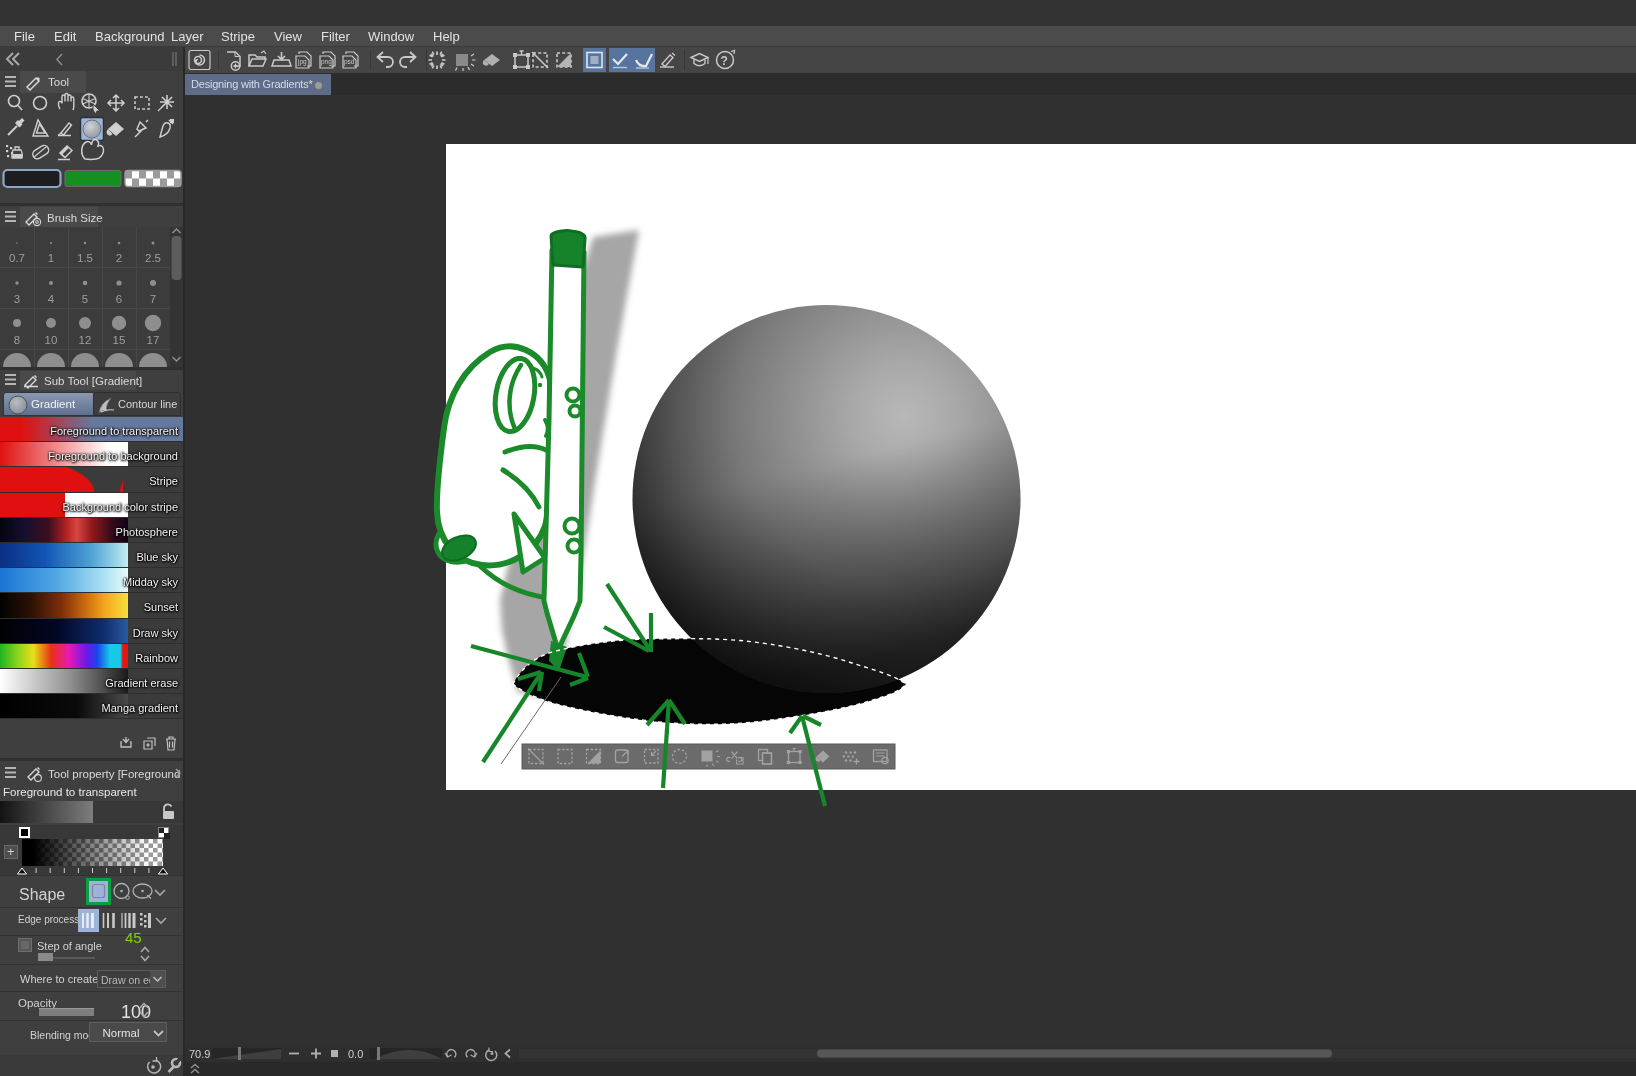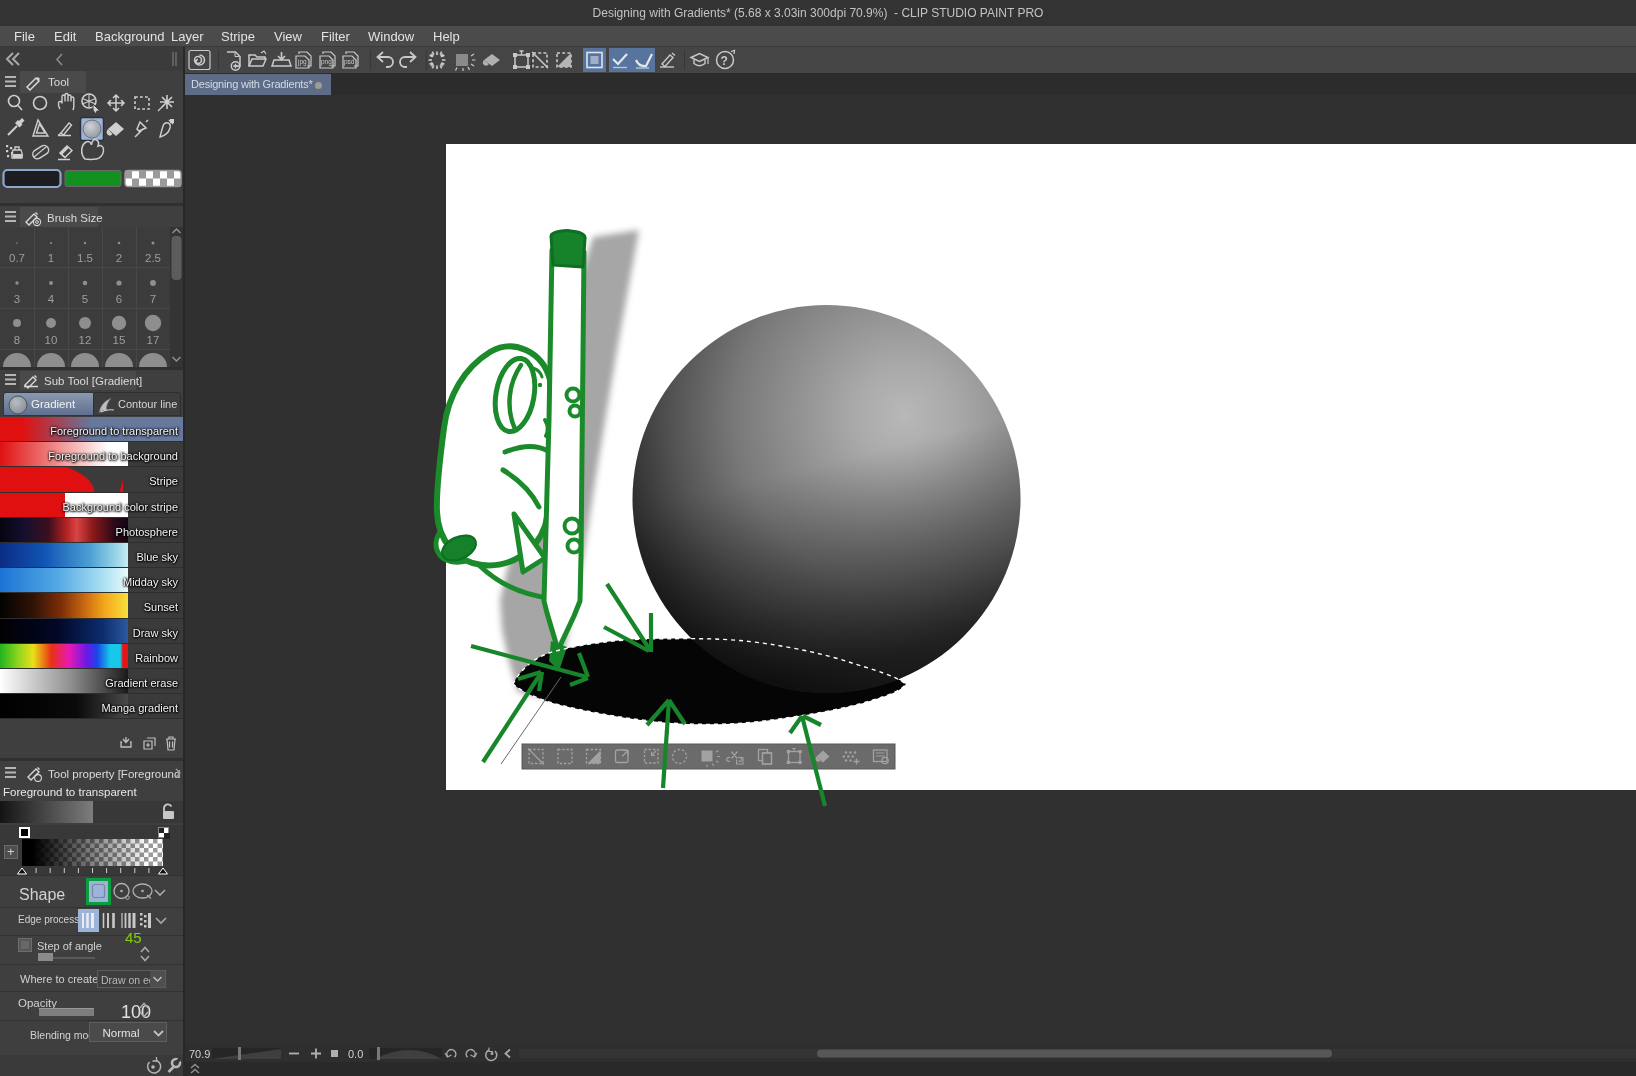--- a/index.html
+++ b/index.html
@@ -8,21 +8,20 @@
 .ab{position:absolute}
 .pnl{position:absolute;left:0;width:183px;background:#3f3f3f}
 .grow{position:relative;height:25.2px;background:#3b3b3b;border-bottom:1px solid #2e2e2e;overflow:hidden}
 .grow .gstrip{position:absolute;left:0;top:0;width:128px;height:100%}
 .grow span{position:absolute;right:5px;top:8px;white-space:nowrap;text-shadow:0 0 3px #000,0 1px 2px #000,1px 0 2px #000}
 </style></head>
 <body>
 <div id="app">
 
 <div class="ab" style="left:0;top:0;width:1636px;height:26px;background:#333333"></div>
-<div class="ab" style="left:0;top:6px;width:1636px;text-align:center;font-size:12px;color:#c3c3c3">Designing with Gradients* (5.68 x 3.03in 300dpi 70.9%)&nbsp; - CLIP STUDIO PAINT PRO</div>
 
 <div class="ab" style="left:0;top:26px;width:1636px;height:21px;background:#4b4b4b;border-bottom:1px solid #3a3a3a"></div>
 <div class="ab" id="menus" style="left:0;top:29px;height:16px;font-size:13px;color:#e2e2e2">
  <span class="ab" style="left:14px">File</span>
  <span class="ab" style="left:54px">Edit</span>
  <span class="ab" style="left:95px">Background</span>
  <span class="ab" style="left:171px">Layer</span>
  <span class="ab" style="left:221px">Stripe</span>
  <span class="ab" style="left:274px">View</span>
  <span class="ab" style="left:321px">Filter</span>

